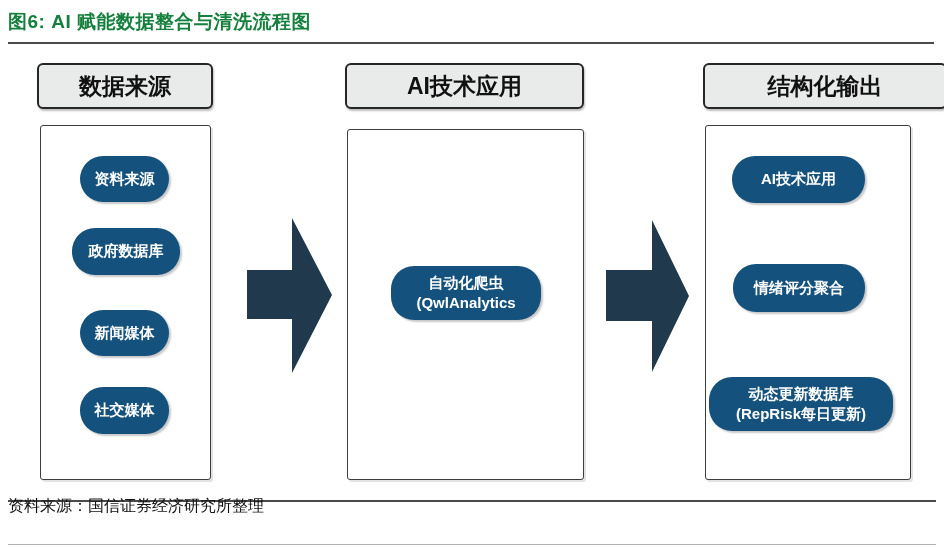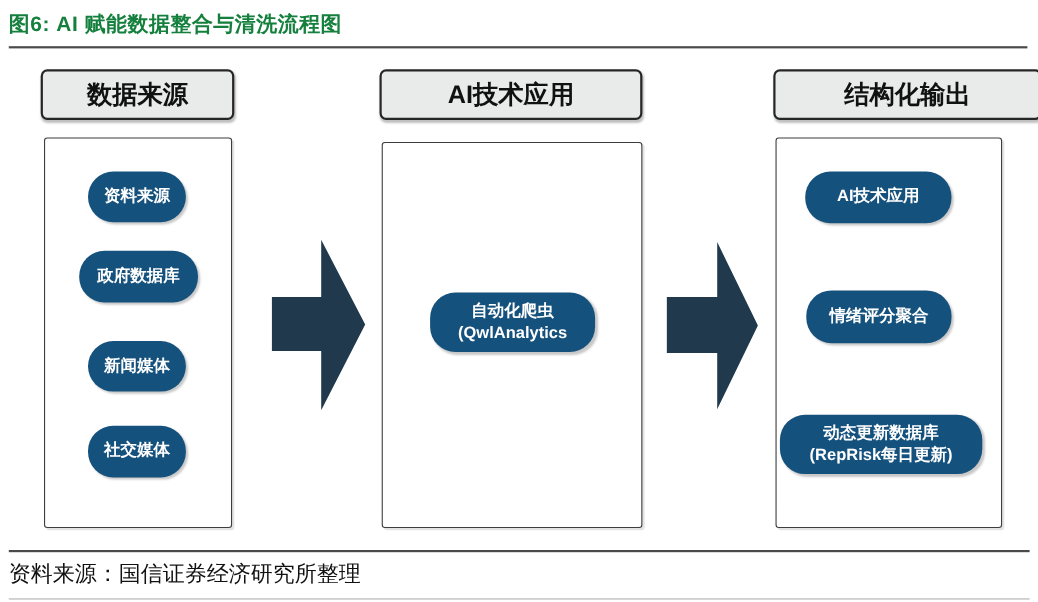--- a/index.html
+++ b/index.html
@@ -14,21 +14,21 @@
     position:relative;width:944px;height:547px;background:#ffffff;overflow:hidden;
   }
   .fig-title{
     position:absolute;left:8px;top:9px;font-size:19px;font-weight:bold;color:#15803d;
     letter-spacing:0.5px;white-space:nowrap;
   }
   .rule{position:absolute;height:0;}
   .title-rule{left:8px;right:10px;top:42px;border-top:2px solid var(--line);}
   .bottom-rule{left:8px;right:8px;top:500px;border-top:2px solid var(--line);}
   .edge-rule{left:8px;right:8px;top:544px;border-top:1px solid #b0b0b0;}
-  .source{position:absolute;left:8px;top:508px;font-size:20px;color:#111;white-space:nowrap;}
+  .source{position:absolute;left:8px;top:496px;font-size:16px;color:#111;white-space:nowrap;}
 
   .hdr{
     position:absolute;height:46px;background:var(--header-bg);
     border:2px solid #262626;border-radius:6px;
     display:flex;align-items:center;justify-content:center;
     font-size:23px;font-weight:bold;color:#111;
     box-shadow:1px 2px 2px rgba(0,0,0,0.25);
     box-sizing:border-box;white-space:nowrap;
   }
   #hdr1{left:37px;top:63px;width:176px;}

